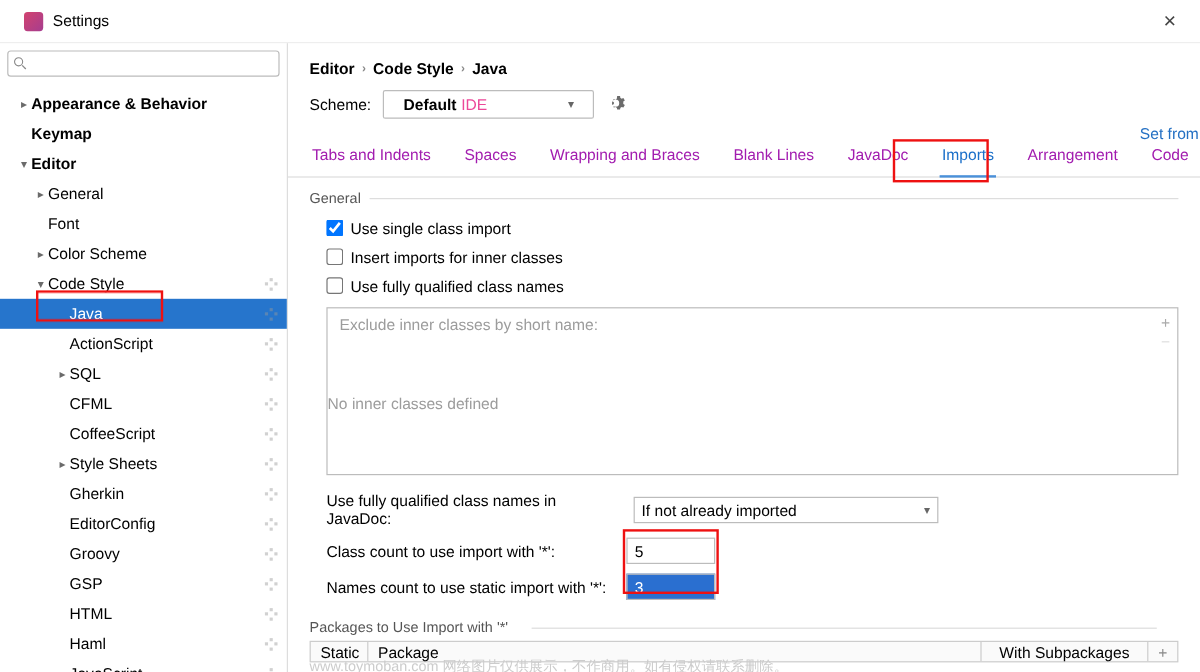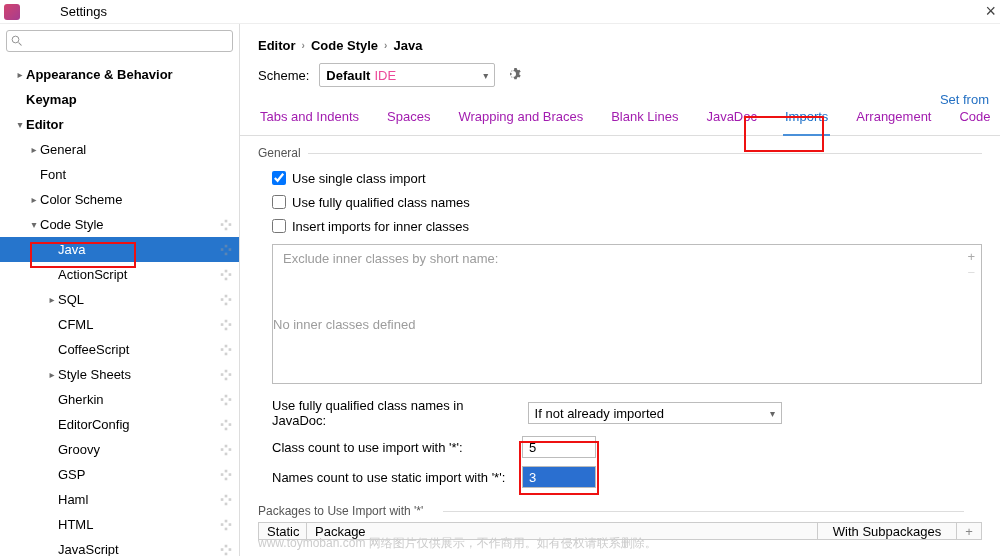--- a/index.html
+++ b/index.html
@@ -1,17 +1,17 @@
 <!DOCTYPE html>
 <html><head>
 <meta charset="utf-8">
 <style>
 * { margin: 0; padding: 0; box-sizing: border-box; font-family: "Segoe UI", Arial, sans-serif; font-size: 13px; }
 body { background: #fff; color: #000; width: 1000px; height: 560px; overflow: hidden; position: relative; }
-.titlebar { height: 24px; display: flex; align-items: center; padding: 0 4px; border-bottom: 1px solid #eee; gap: 32px; }
+.titlebar { height: 36px; display: flex; align-items: center; padding: 0 20px; border-bottom: 1px solid #eee; }
 .titlebar .logo { width: 16px; height: 16px; background: linear-gradient(135deg,#d2436f,#a63d8f); border-radius: 3px; margin-right: 8px; }
 .titlebar .title { font-size: 13px; }
 .titlebar .close { margin-left: auto; font-size: 18px; cursor: pointer; color: #444; }
 .main { display: flex; height: calc(100% - 28px); }
 .sidebar { width: 240px; border-right: 1px solid #ddd; display: flex; flex-direction: column; }
 .searchbox { margin: 6px; display: flex; align-items: center; border: 1px solid #bcbcbc; border-radius: 3px; height: 22px; padding: 0 4px; }
 .searchbox svg { width: 12px; height: 12px; fill: #888; }
 .searchbox input { border: none; outline: none; flex: 1; font-size: 12px; background: transparent; }
 .tree { flex: 1; overflow-y: auto; padding-top: 4px; }
 .tree-item { display: flex; align-items: center; height: 25px; cursor: pointer; padding-right: 6px; }
@@ -23,26 +23,26 @@
 .repo { width: 14px; height: 14px; opacity: .45; }
 .indent-1 { padding-left: 14px; }
 .indent-2 { padding-left: 28px; }
 .indent-3 { padding-left: 46px; }
 .red-box { position: absolute; border: 2px solid #e11; pointer-events: none; }
 .content { flex: 1; display: flex; flex-direction: column; position: relative; overflow: hidden; }
 .breadcrumb { padding: 14px 18px 10px; font-weight: 600; font-size: 14px; display: flex; gap: 6px; align-items: center; }
 .breadcrumb .sep { color: #888; font-size: 10px; }
 .scheme-row { display: flex; align-items: center; gap: 10px; padding: 0 18px 14px; }
 .scheme-row label { font-size: 13px; }
-.scheme-select { width: 176px; height: 24px; border: 1px solid #bcbcbc; border-radius: 2px; display: flex; align-items: center; padding: 0 6px; background: #fff; cursor: pointer; }
+.scheme-select { width: 176px; height: 24px; border: 1px solid #bcbcbc; border-radius: 2px; display: flex; align-items: center; padding: 0 16px; background: #fff; cursor: pointer; }
 .scheme-select .name { font-weight: 600; }
 .scheme-select .hint { color: #ec4899; margin-left: 4px; }
 .scheme-select .chev { margin-left: auto; color: #666; font-size: 10px; }
 .gear { color: #6b6b6b; cursor: pointer; }
-.setfrom { position: absolute; right: 11px; top: 68px; color: #2470c3; font-size: 13px; cursor: pointer; }
+.setfrom { position: absolute; right: 1px; top: 68px; color: #2470c3; font-size: 13px; cursor: pointer; }
 .tabs { display: flex; gap: 24px; padding: 0 18px; border-bottom: 1px solid #ddd; position: relative; }
 .tab { padding: 8px 2px 10px; cursor: pointer; color: #a21caf; white-space: nowrap; }
 .tab.active { color: #1a6fc9; border-bottom: 2px solid #4a90d9; margin-bottom: -1px; }
 .section { padding: 10px 18px 0; }
 .section-title { font-size: 12px; color: #555; margin-bottom: 6px; position: relative; }
 .section-title::after { content: ""; position: absolute; left: 50px; right: 0; top: 50%; height: 1px; background: #ddd; }
 .checks { padding-left: 14px; }
 .checkrow { display: flex; align-items: center; height: 24px; gap: 6px; }
 .checkrow input { width: 14px; height: 14px; }
 .exclude-box { margin: 6px 18px 0 32px; border: 1px solid #bcbcbc; height: 140px; position: relative; }
@@ -213,31 +213,31 @@
           <span class="label">GSP</span>
           <svg class="repo" viewBox="0 0 16 16">
             <rect x="2" y="6" width="3" height="3" fill="#999"></rect>
             <rect x="11" y="6" width="3" height="3" fill="#999"></rect>
             <rect x="6.5" y="2" width="3" height="3" fill="#999"></rect>
             <rect x="6.5" y="11" width="3" height="3" fill="#999"></rect>
           </svg>
         </div>
         <div class="tree-item indent-3">
           <span class="arrow"></span>
+          <span class="label">HTML</span>
+          <svg class="repo" viewBox="0 0 16 16">
+            <rect x="2" y="6" width="3" height="3" fill="#999"></rect>
+            <rect x="11" y="6" width="3" height="3" fill="#999"></rect>
+            <rect x="6.5" y="2" width="3" height="3" fill="#999"></rect>
+            <rect x="6.5" y="11" width="3" height="3" fill="#999"></rect>
+          </svg>
+        </div>
+        <div class="tree-item indent-3">
+          <span class="arrow"></span>
           <span class="label">Haml</span>
-          <svg class="repo" viewBox="0 0 16 16">
-            <rect x="2" y="6" width="3" height="3" fill="#999"></rect>
-            <rect x="11" y="6" width="3" height="3" fill="#999"></rect>
-            <rect x="6.5" y="2" width="3" height="3" fill="#999"></rect>
-            <rect x="6.5" y="11" width="3" height="3" fill="#999"></rect>
-          </svg>
-        </div>
-        <div class="tree-item indent-3">
-          <span class="arrow"></span>
-          <span class="label">HTML</span>
           <svg class="repo" viewBox="0 0 16 16">
             <rect x="2" y="6" width="3" height="3" fill="#999"></rect>
             <rect x="11" y="6" width="3" height="3" fill="#999"></rect>
             <rect x="6.5" y="2" width="3" height="3" fill="#999"></rect>
             <rect x="6.5" y="11" width="3" height="3" fill="#999"></rect>
           </svg>
         </div>
         <div class="tree-item indent-3">
           <span class="arrow"></span>
           <span class="label">JavaScript</span>
@@ -289,25 +289,25 @@
 
     <div class="section">
       <div class="section-title">General</div>
       <div class="checks" id="checks">
           <div class="checkrow">
             <input type="checkbox" checked="" style="">
             <span>Use single class import</span>
           </div>
           <div class="checkrow">
             <input type="checkbox" style="">
-            <span>Use fully qualified class names</span>
+            <span>Insert imports for inner classes</span>
           </div>
           <div class="checkrow">
             <input type="checkbox" style="">
-            <span>Insert imports for inner classes</span>
+            <span>Use fully qualified class names</span>
           </div>
         </div>
     </div>
 
     <div class="exclude-box">
       <div class="hdr">Exclude inner classes by short name:</div>
       <div class="empty">No inner classes defined</div>
       <div class="pm">
         <div>+</div>
         <div style="opacity:.4">−</div>

